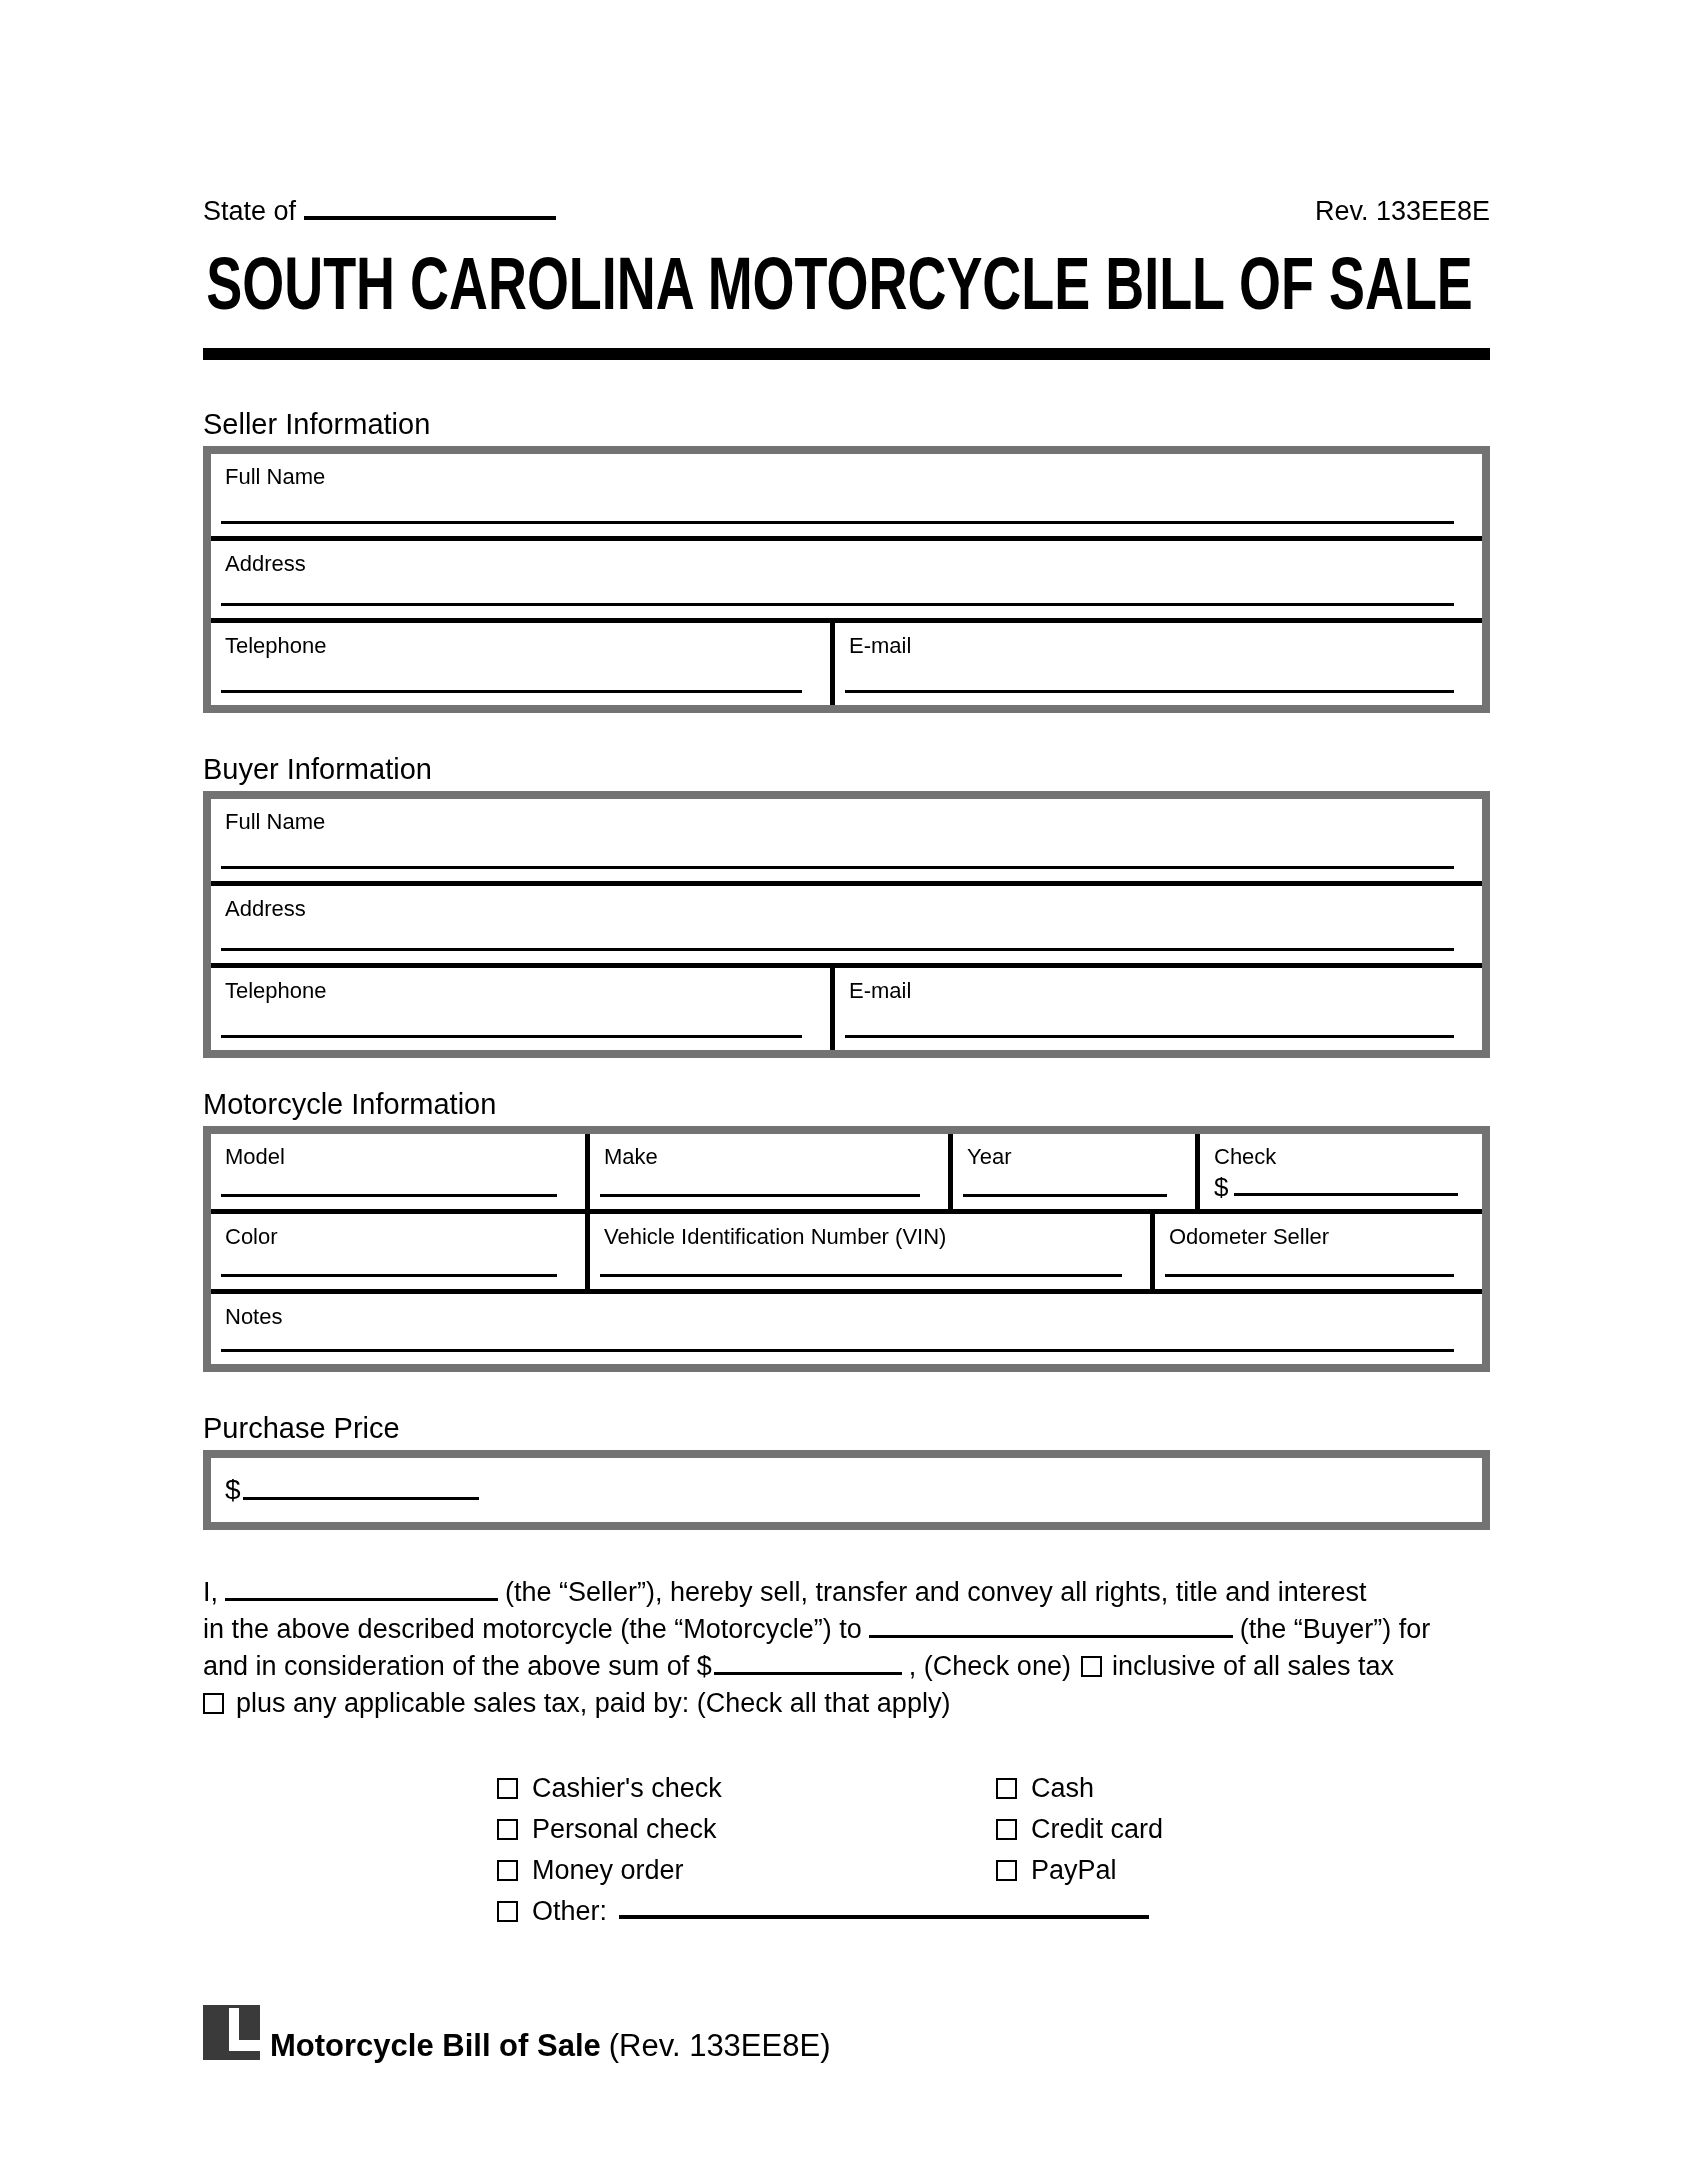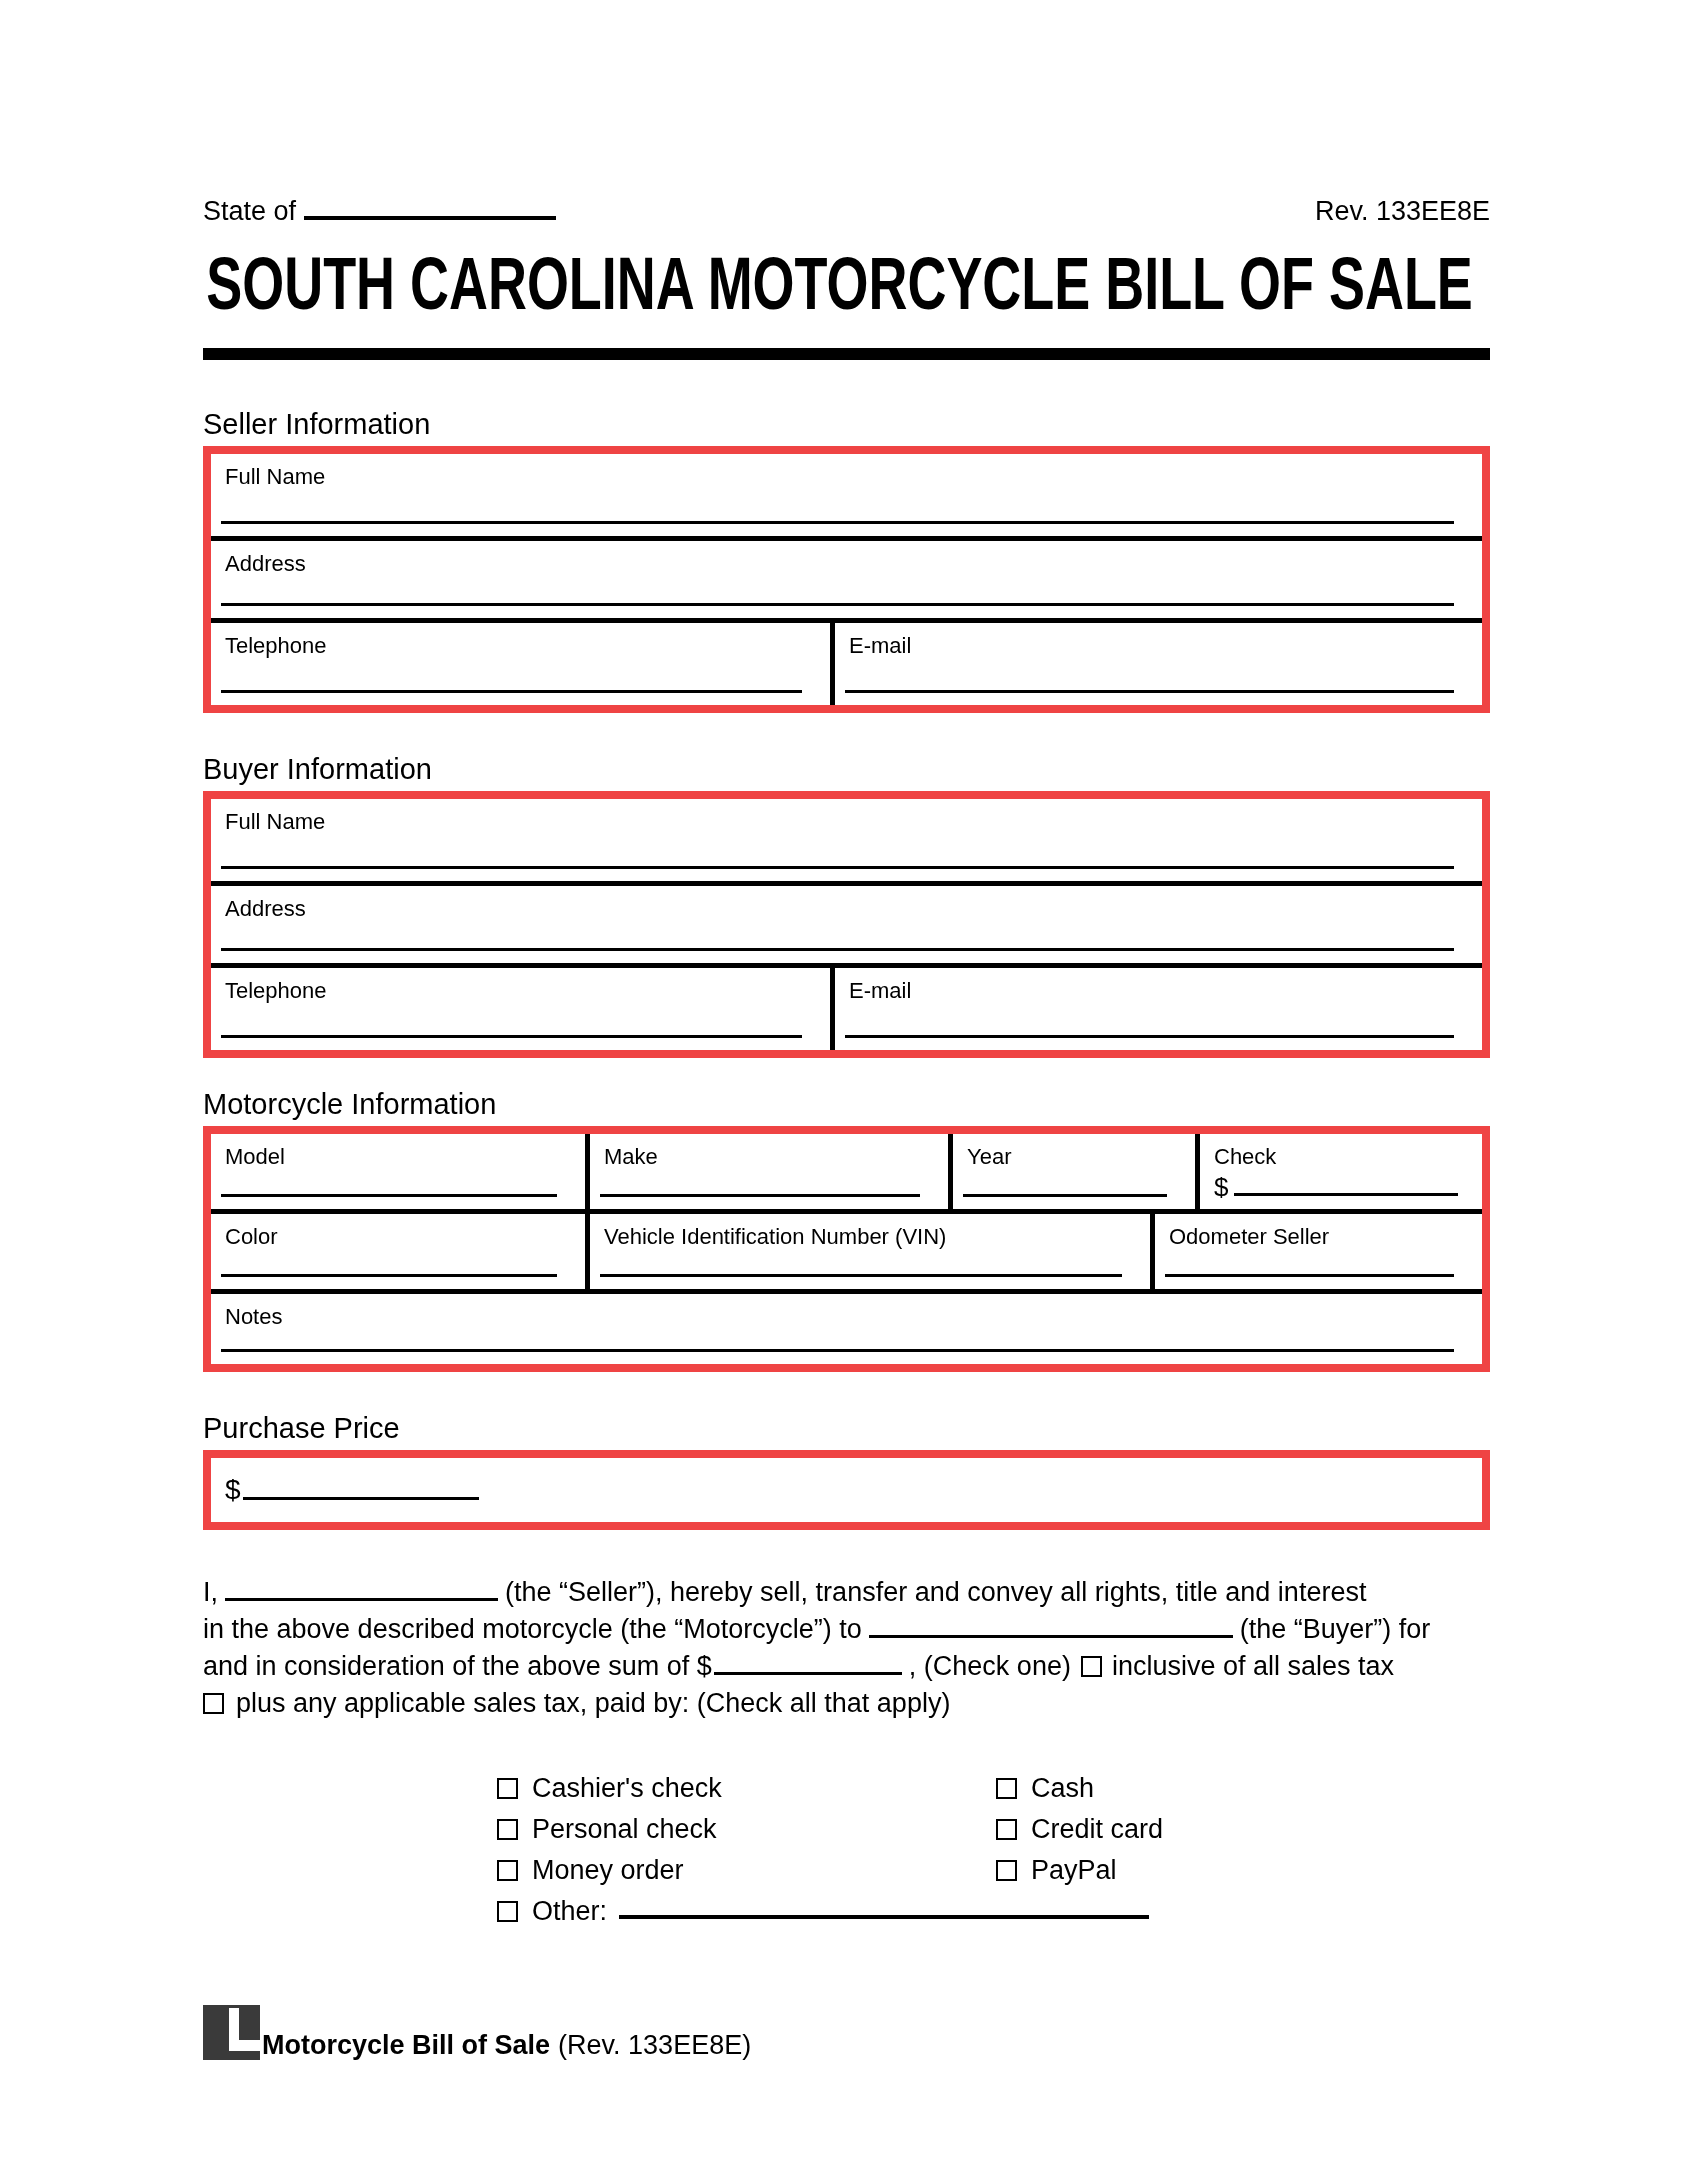--- a/index.html
+++ b/index.html
@@ -19,21 +19,21 @@
   .title-wrap { margin-top:26px; }
   .title-wrap svg { display:block; }
 
   .rule { margin-top:30px; height:7px; border-top:6px solid #000; border-bottom:6px solid #000; }
 
   h2.sec { margin-top:50px; font-size:29px; font-weight:normal; line-height:29px; margin-bottom:7px; }
   h2.sec.buyer-h { margin-top:42px; }
   h2.sec.moto-h  { margin-top:32px; }
   h2.sec.pp-h    { margin-top:42px; }
 
-  .box { border:8px solid #ef4444; }
+  .box { border:8px solid #737373; }
   .cell { position:relative; height:82px; padding:10px 0 0 14px; font-size:22px; }
   .cell .line { position:absolute; left:10px; right:28px; bottom:12px; height:3px; background:#000; }
   .bt { border-top:5px solid #000; }
   .bl { border-left:5px solid #000; }
   .split { display:flex; }
   .w625 { width:619px; flex:0 0 619px; }
   .flex1 { flex:1 1 auto; }
 
   .mrow { display:flex; }
   .mcell { height:75px; }
@@ -65,21 +65,21 @@
   .pay-right { position:absolute; left:793px; top:0; }
   .pay-row { display:flex; align-items:center; height:41px; font-size:27px; }
   .pay-row .cb { margin-right:14px; flex:0 0 21px; }
   .other-line { display:inline-block; width:530px; height:22px; border-bottom:4px solid #000; margin-left:12px; position:relative; top:-4px; }
 
   
   .footer { display:flex; align-items:flex-end; margin-top:73px; }
   .logo { position:relative; width:57px; height:55px; background:#3a3a3a; flex:0 0 57px; }
   .logo .l-vert { position:absolute; left:45%; top:6%; width:18%; height:77%; background:#fff; }
   .logo .l-horz { position:absolute; left:45%; top:64%; width:55%; height:19%; background:#fff; }
-  .footer-text { font-size:27px; line-height:29px; margin-left:2px; }
+  .footer-text { font-size:31px; line-height:29px; margin-left:10px; }
   .footer-text .b { font-weight:bold; }
   .footer-rev { margin-left:8px; }
 </style>
 </head>
 <body>
 
 <div class="page">
 
   <div class="top-row">
     <div>

